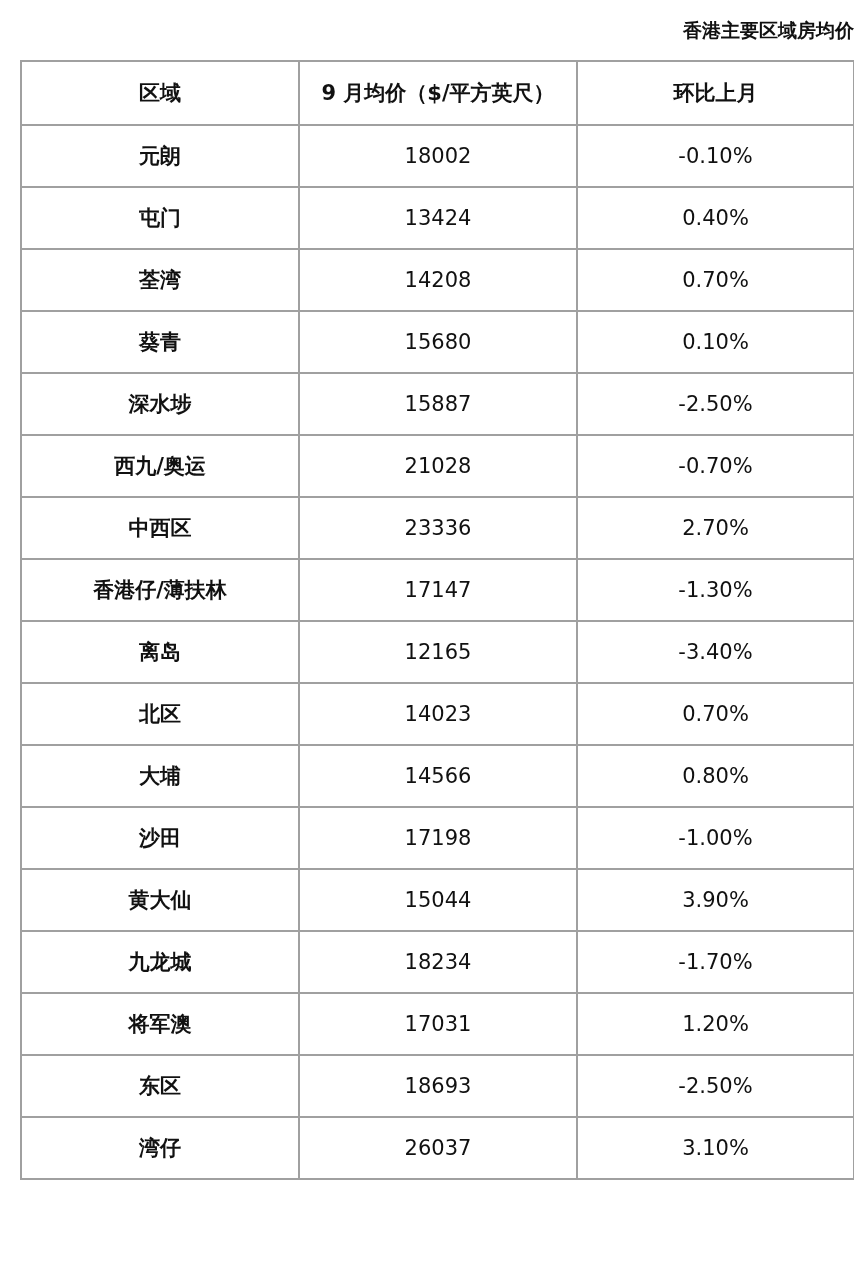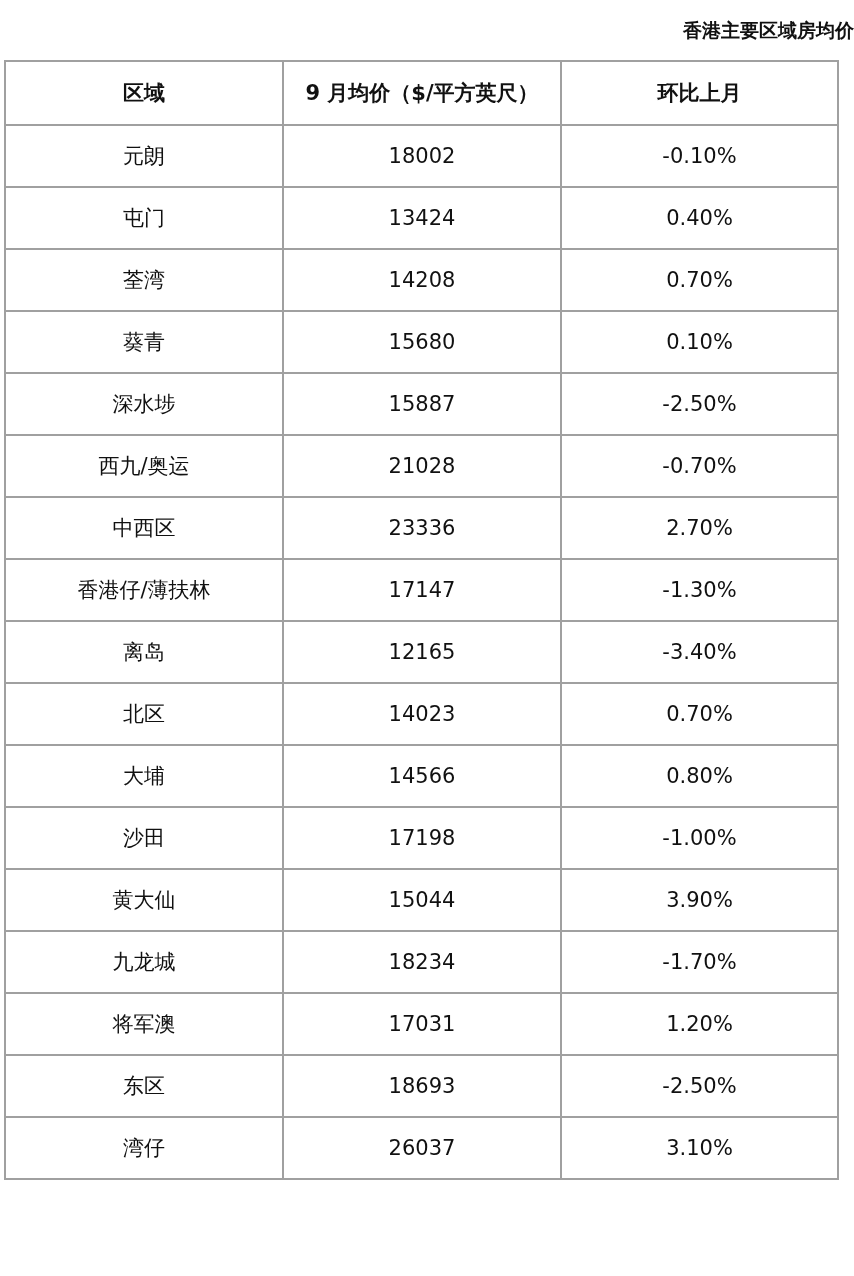--- a/index.html
+++ b/index.html
@@ -5,30 +5,30 @@
   html, body { margin: 0; padding: 0; background: #ffffff; }
   body {
     width: 854px; height: 1276px; position: relative; overflow: hidden;
     font-family: "DejaVu Sans", "Liberation Sans", sans-serif; color: #111;
   }
   .title {
     position: absolute; left: 0; top: 14px; width: 854px; height: 32px;
     text-align: right; font-size: 19px; font-weight: bold; line-height: 32px;
   }
   table.data {
-    position: absolute; left: 4px; top: 60px; width: 833px;
+    position: absolute; left: 20px; top: 60px; width: 833px;
     border-collapse: collapse; table-layout: fixed;
   }
   table.data td, table.data th {
     border: 2px solid #a0a0a0; text-align: center; vertical-align: middle;
     padding: 0; overflow: hidden; white-space: nowrap;
   }
   table.data th { height: 62px; font-size: 21px; font-weight: bold; }
   table.data td { height: 60px; font-size: 21px; }
-  table.data td.region { font-weight: normal; margin-left: 32px; }
+  table.data td.region { font-weight: bold; margin-left: 32px; }
   col.c1 { width: 278px; }
   col.c2 { width: 278px; }
   col.c3 { width: 277px; }
 </style>
 </head>
 <body>
 
 <div class="title">香港主要区域房均价</div>
 
 <table class="data">

